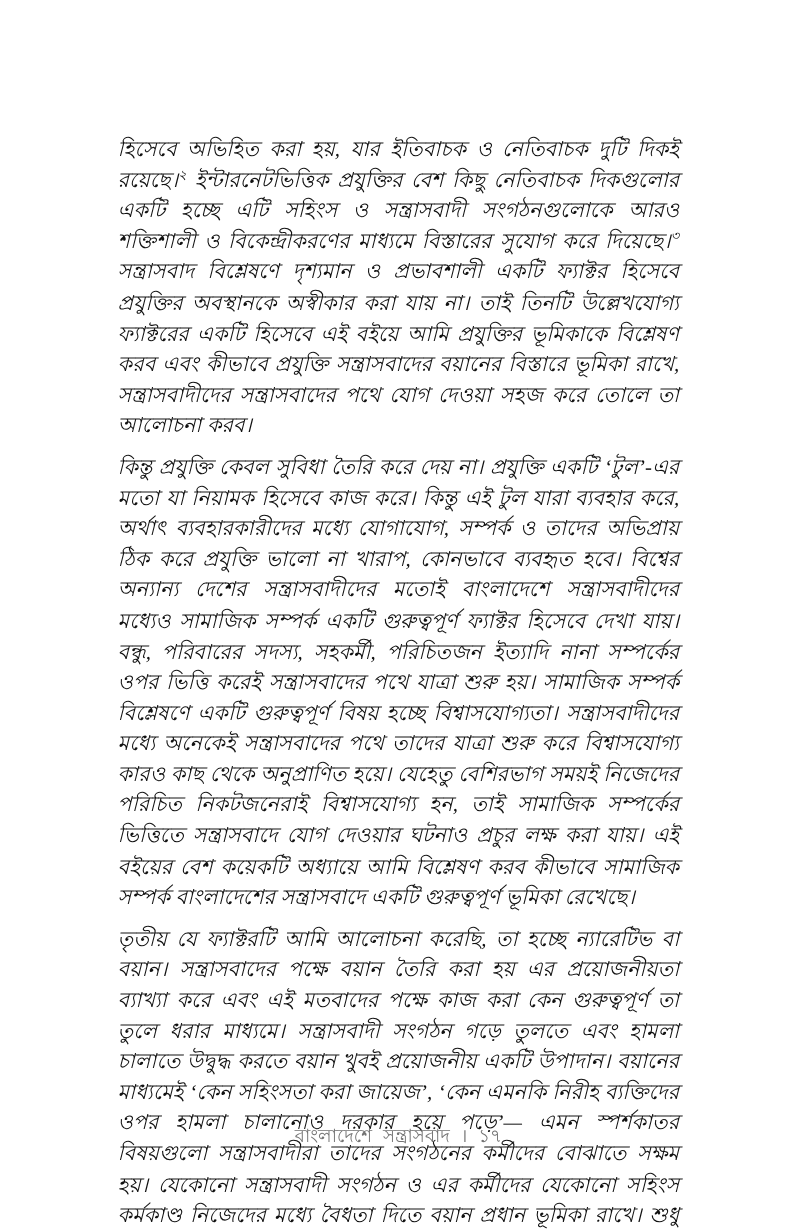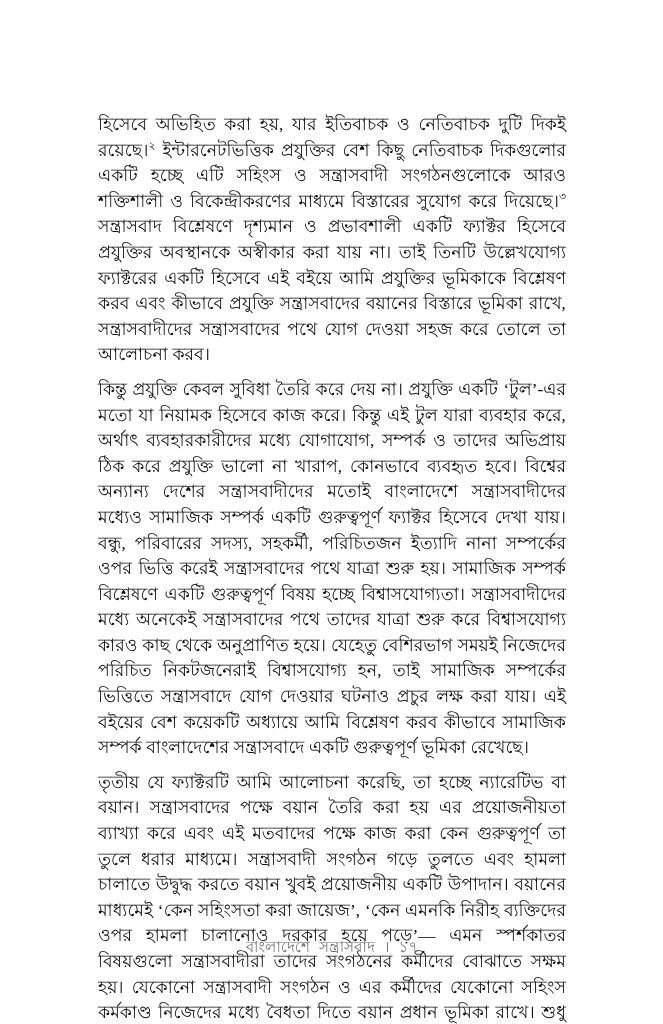--- a/index.html
+++ b/index.html
@@ -36,20 +36,21 @@
     margin: 0 0 0 0;
     text-align: justify;
     text-justify: inter-word;
     font-size: 17.3px;
     line-height: 25.6px;
     letter-spacing: 0.05px;
     word-spacing: 0.2px;
     color: #101010;
     font-family: "Liberation Serif", "DejaVu Serif", serif;
     hyphens: none;
+    font-style: italic;
   }
 
   .para + .para {
     margin-top: 9px;
   }
 
   
   .para {
     text-align-last: left;
   }

